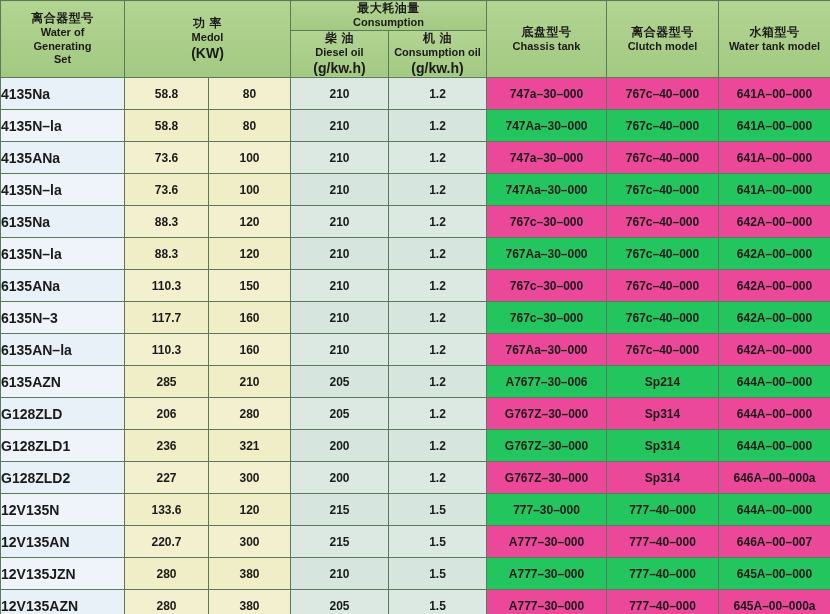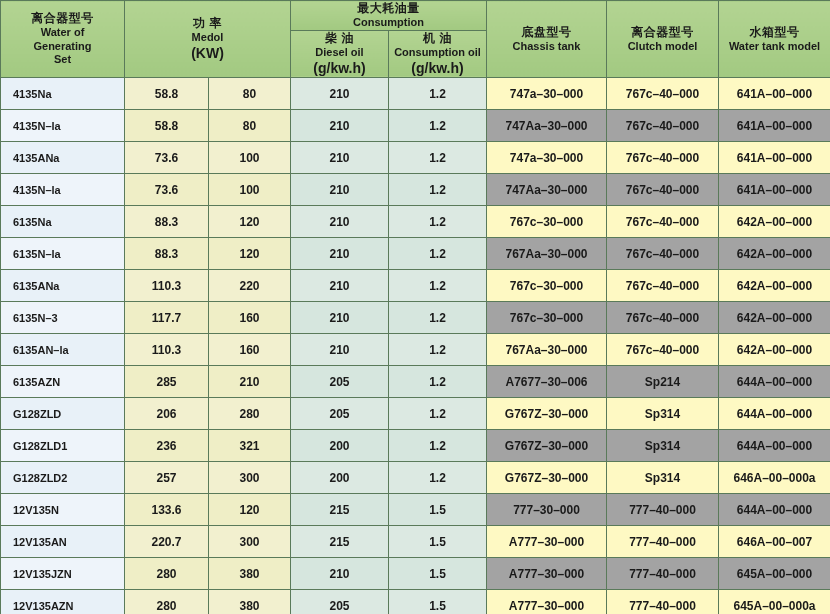--- a/index.html
+++ b/index.html
@@ -48,35 +48,35 @@
     display: block;
     font-size: 14px;
   }
   
   tbody td {
     font-size: 12px;
     height: 31px;
   }
   tbody td.model {
     text-align: left;
-    padding-left: 12px;
-    font-size: 11px;
+    padding-left: 0;
+    font-size: 14px;
   }
   
   tbody tr.odd td { background: #e8f1f8; }
   tbody tr.even td { background: #eef4fa; }
 
   tbody tr.odd td.tint  { background: #f2f0cf; }
   tbody tr.even td.tint { background: #efeec6; }
 
   tbody tr.odd td.tintb  { background: #dce9e2; }
   tbody tr.even td.tintb { background: #d6e6de; }
 
-  tbody tr.odd td.tintc  { background: #fef9c3; }
-  tbody tr.even td.tintc { background: #a3a3a3; }
+  tbody tr.odd td.tintc  { background: #ec4899; }
+  tbody tr.even td.tintc { background: #22c55e; }
 
   
   col.c0 { width: 124px; }
   col.c1 { width: 84px; }
   col.c2 { width: 82px; }
   col.c3 { width: 98px; }
   col.c4 { width: 98px; }
   col.c5 { width: 120px; }
   col.c6 { width: 112px; }
   col.c7 { width: 112px; }
@@ -195,21 +195,21 @@
       <td class="tint">120</td>
       <td class="tintb">210</td>
       <td class="tintb">1.2</td>
       <td class="tintc">767Aa–30–000</td>
       <td class="tintc">767c–40–000</td>
       <td class="tintc">642A–00–000</td>
     </tr>
     <tr class="odd">
       <td class="model">6135ANa</td>
       <td class="tint">110.3</td>
-      <td class="tint">220</td>
+      <td class="tint">150</td>
       <td class="tintb">210</td>
       <td class="tintb">1.2</td>
       <td class="tintc">767c–30–000</td>
       <td class="tintc">767c–40–000</td>
       <td class="tintc">642A–00–000</td>
     </tr>
     <tr class="even">
       <td class="model">6135N–3</td>
       <td class="tint">117.7</td>
       <td class="tint">160</td>
@@ -254,21 +254,21 @@
       <td class="tint">236</td>
       <td class="tint">321</td>
       <td class="tintb">200</td>
       <td class="tintb">1.2</td>
       <td class="tintc">G767Z–30–000</td>
       <td class="tintc">Sp314</td>
       <td class="tintc">644A–00–000</td>
     </tr>
     <tr class="odd">
       <td class="model">G128ZLD2</td>
-      <td class="tint">257</td>
+      <td class="tint">227</td>
       <td class="tint">300</td>
       <td class="tintb">200</td>
       <td class="tintb">1.2</td>
       <td class="tintc">G767Z–30–000</td>
       <td class="tintc">Sp314</td>
       <td class="tintc">646A–00–000a</td>
     </tr>
     <tr class="even">
       <td class="model">12V135N</td>
       <td class="tint">133.6</td>

